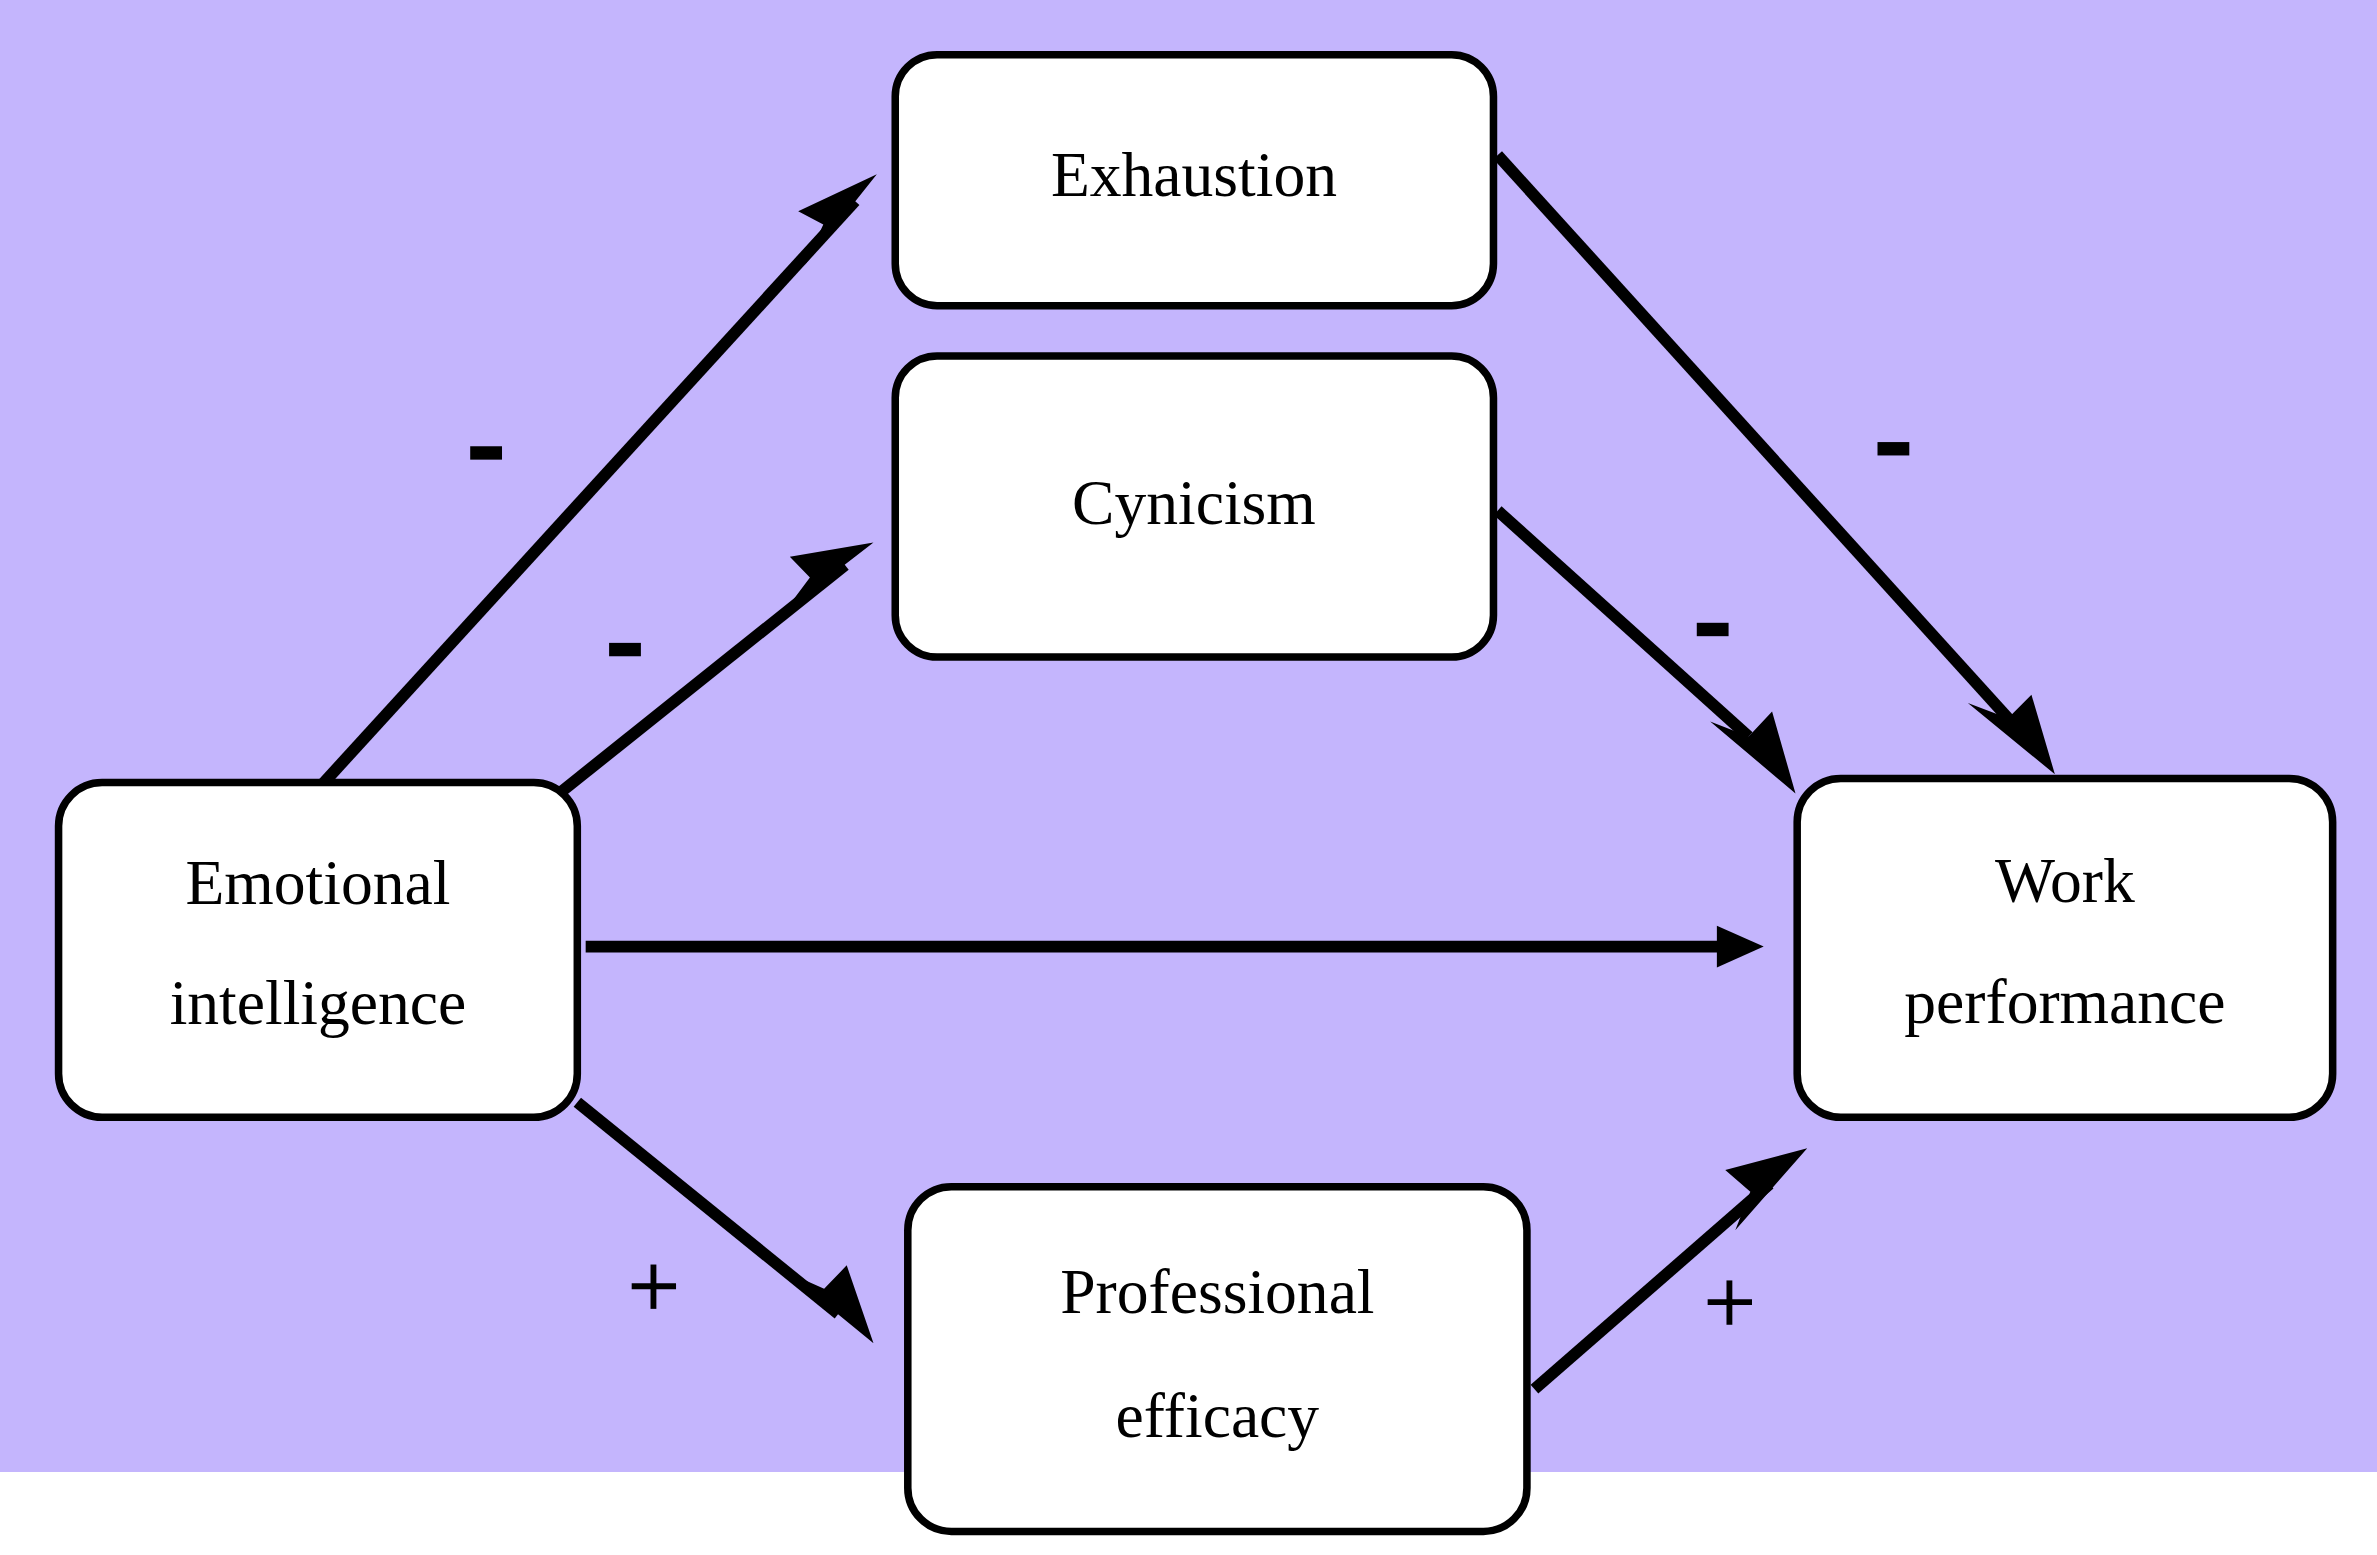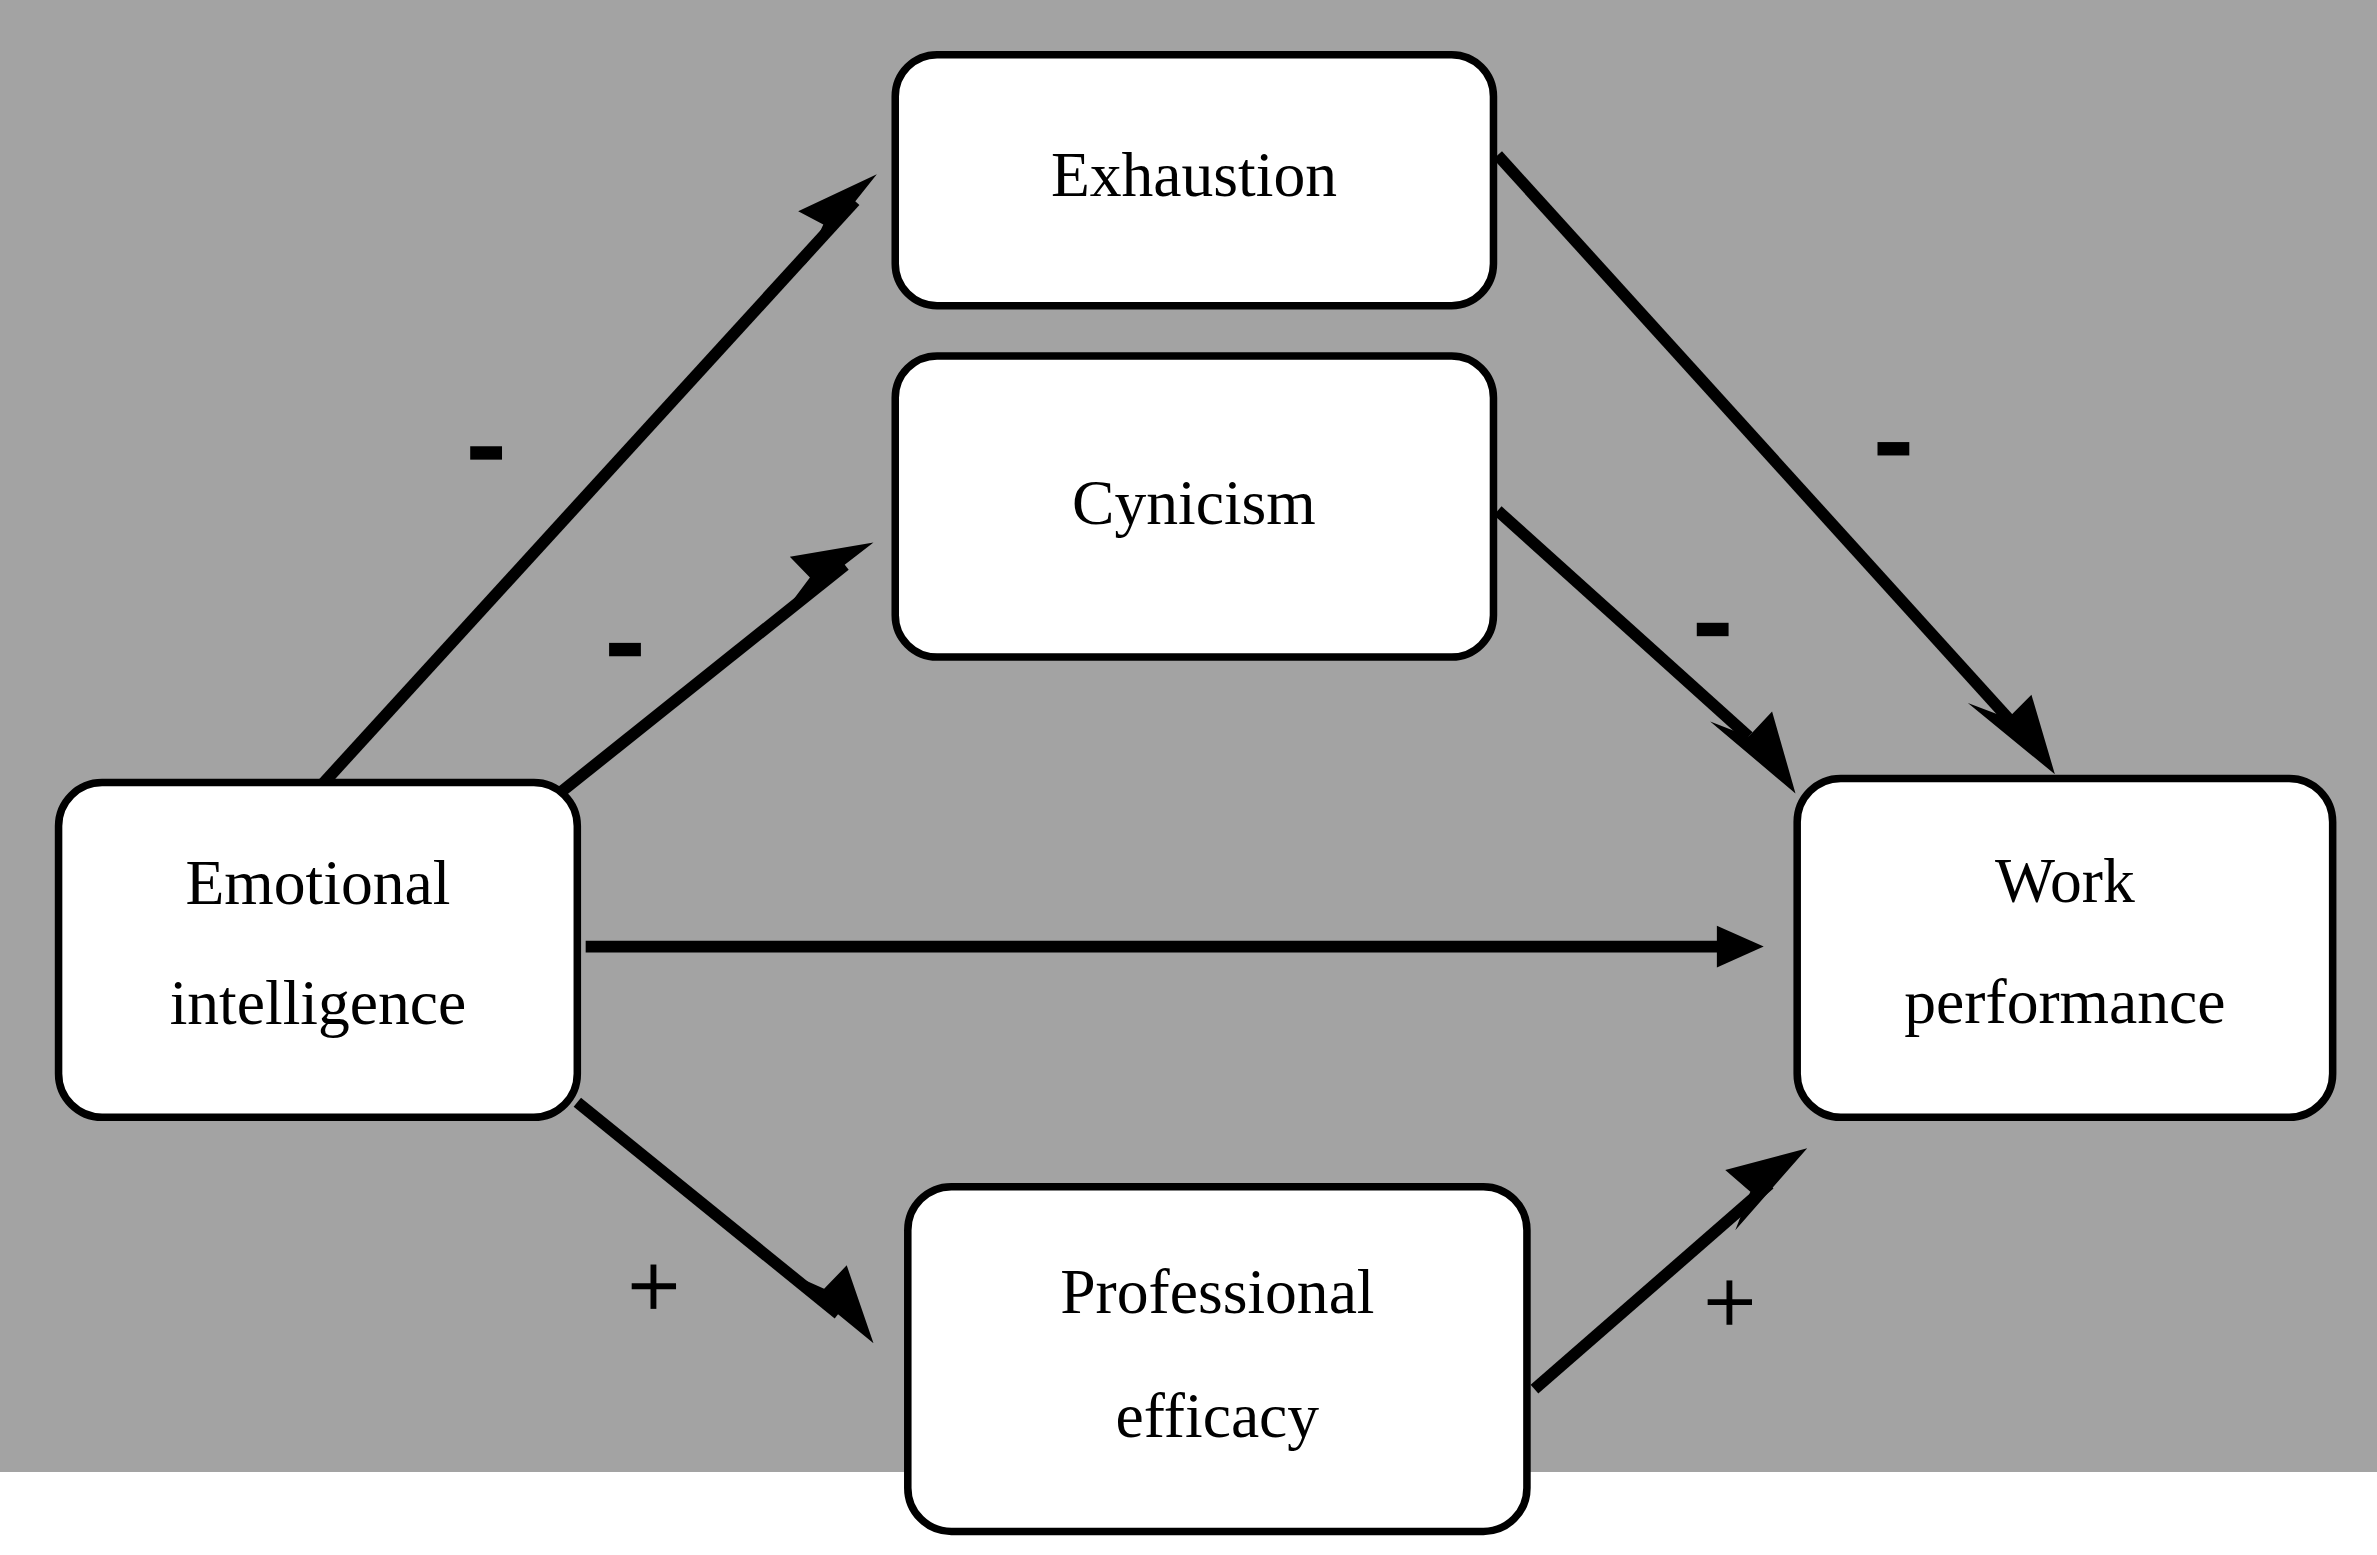--- a/index.html
+++ b/index.html
@@ -10,21 +10,21 @@
   body {
     width: 2377px;
     height: 1556px;
     font-family: "Liberation Serif", "DejaVu Serif", serif;
     overflow: hidden;
   }
   #diagram-root {
     position: relative;
     width: 2377px;
     height: 1472px;
-    background: #a3a3a3;
+    background: #c4b5fd;
   }
   svg.canvas {
     position: absolute;
     top: 0;
     left: 0;
     width: 2377px;
     height: 1556px;
     display: block;
   }
   .node-box {

